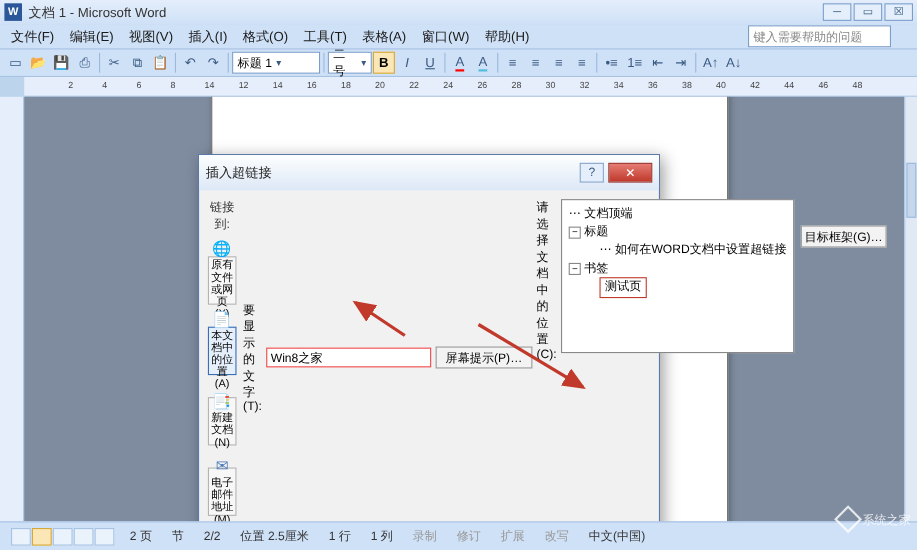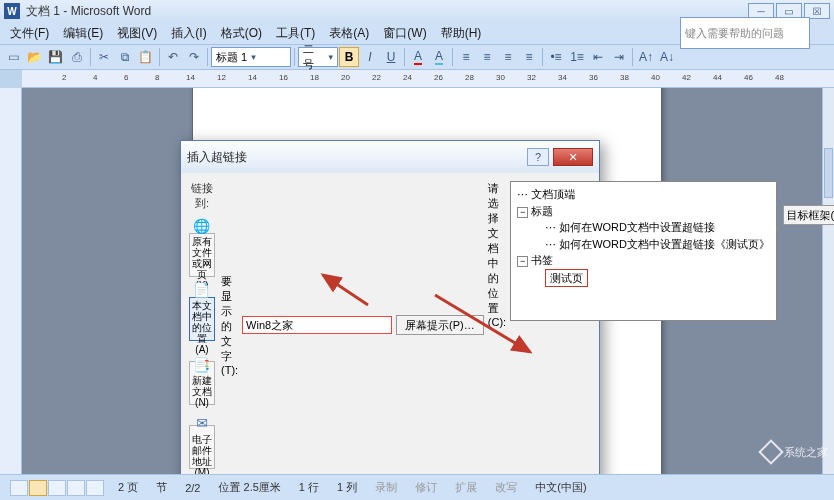--- a/index.html
+++ b/index.html
@@ -7,21 +7,21 @@
 
 .titlebar { height: 22px; background: linear-gradient(#e4eefb, #cfe1f7); display: flex; align-items: center; padding: 0 4px; }
 .titlebar .word-icon { width: 16px; height: 16px; background: #2b579a; color: #fff; font-size: 10px; display: flex; align-items: center; justify-content: center; font-weight: bold; }
 .titlebar .title { margin-left: 6px; color: #333; }
 .titlebar .spacer { flex: 1; }
 .win-btn { width: 26px; height: 16px; border: 1px solid #7a9ecb; background: #e4effb; margin-left: 2px; display: flex; align-items: center; justify-content: center; font-size: 10px; color: #3b5a82; }
 .win-btn.close { background: #e4effb; }
 
 .menubar { height: 22px; background: #cfe1f7; display: flex; align-items: center; padding: 0 4px; gap: 2px; }
 .menubar .menu { padding: 2px 6px; color: #1a1a1a; cursor: default; }
-.menubar .search-box { margin-left: auto; width: 130px; height: 32px; border: 1px solid #7a9ecb; background: #fff; font-size: 11px; color: #888; padding: 0 4px; display: flex; align-items: center; }
+.menubar .search-box { margin-left: auto; width: 130px; height: 20px; border: 1px solid #7a9ecb; background: #fff; font-size: 11px; color: #888; padding: 0 4px; display: flex; align-items: center; }
 
 .toolbar { height: 26px; background: #cfe1f7; border-top: 1px solid #a7c2e3; border-bottom: 1px solid #a7c2e3; display: flex; align-items: center; padding: 0 4px; gap: 1px; }
 .tb-btn { width: 20px; height: 20px; border: 1px solid transparent; display: flex; align-items: center; justify-content: center; color: #3b5a82; font-size: 12px; }
 .tb-sep { width: 1px; height: 18px; background: #9cb9dd; margin: 0 2px; }
 .tb-combo { height: 20px; border: 1px solid #7a9ecb; background: #fff; display: flex; align-items: center; padding: 0 4px; font-size: 11px; gap: 4px; }
 .tb-combo .dd { color: #3b5a82; font-size: 9px; }
 
 .ruler-h { height: 18px; background: #e6eefb; border-bottom: 1px solid #a7c2e3; margin-left: 22px; position: relative; overflow: hidden; font-size: 8px; color: #444; }
 .ruler-h .tick { position: absolute; top: 3px; }
 .ruler-v { width: 22px; background: #e6eefb; border-right: 1px solid #a7c2e3; position: absolute; left: 0; top: 88px; bottom: 26px; }
@@ -62,21 +62,21 @@
 .tree-box .exp { display: inline-block; width: 11px; height: 11px; border: 1px solid #888; text-align: center; line-height: 9px; font-size: 9px; margin-right: 3px; }
 .tree-box .leaf { margin-left: 28px; }
 .tree-box .bookmark { display: inline-block; border: 1px solid #c0392b; padding: 0 4px; margin-left: 28px; }
 .dlg-right { width: 78px; display: flex; flex-direction: column; gap: 6px; }
 .dlg-bottom { display: flex; justify-content: flex-end; gap: 6px; padding: 6px 10px 10px; }
 .dlg-bottom .ok { border: 1px solid #c0392b; }
 
 .arrow { position: absolute; pointer-events: none; }
 .arrow svg { overflow: visible; }
 
-.watermark { position: absolute; right: 6px; bottom: 39px; color: #fff; font-size: 11px; opacity: 0.8; display: flex; align-items: center; gap: 4px; }
+.watermark { position: absolute; right: 6px; bottom: 19px; color: #fff; font-size: 11px; opacity: 0.8; display: flex; align-items: center; gap: 4px; }
 .watermark .logo { width: 18px; height: 18px; border: 2px solid #fff; transform: rotate(45deg); }
 </style>
 </head>
 <body>
 
 <div class="titlebar">
   <div class="word-icon">W</div>
   <div class="title">文档 1 - Microsoft Word</div>
   <div class="spacer"></div>
   <div class="win-btn">─</div>
@@ -217,21 +217,20 @@
         <span>要显示的文字(T):</span>
         <input type="text" value="Win8之家" style="">
         <div class="dlg-btn">屏幕提示(P)…</div>
       </div>
       <div style="font-size:11px">请选择文档中的位置(C):</div>
       <div style="display:flex;gap:6px;flex:1">
         <div class="tree-box" style="flex:1">
           <div class="node">⋯ <span>文档顶端</span></div>
           <div class="node"><span class="exp">−</span><span>标题</span></div>
           <div class="node leaf">⋯ <span>如何在WORD文档中设置超链接</span></div>
-          <div class="node leaf">⋯ <span>如何在WORD文档中设置超链接《测试页》</span></div>
           <div class="node"><span class="exp">−</span><span>书签</span></div>
           <div class="node"><span class="bookmark">测试页</span></div>
         </div>
         <div class="dlg-right">
           <div style="height:18px"></div>
           <div class="dlg-btn" style="justify-content:center">目标框架(G)…</div>
         </div>
       </div>
     </div>
   </div>

